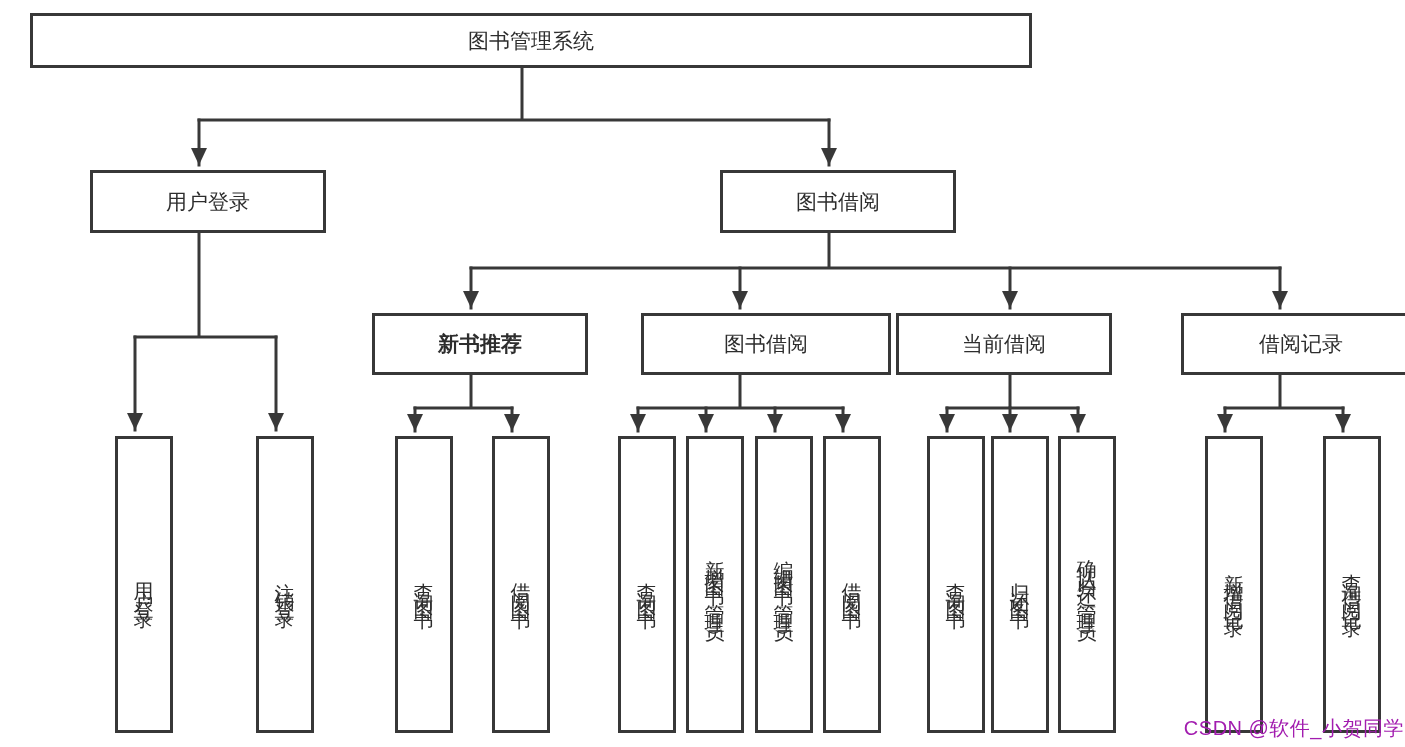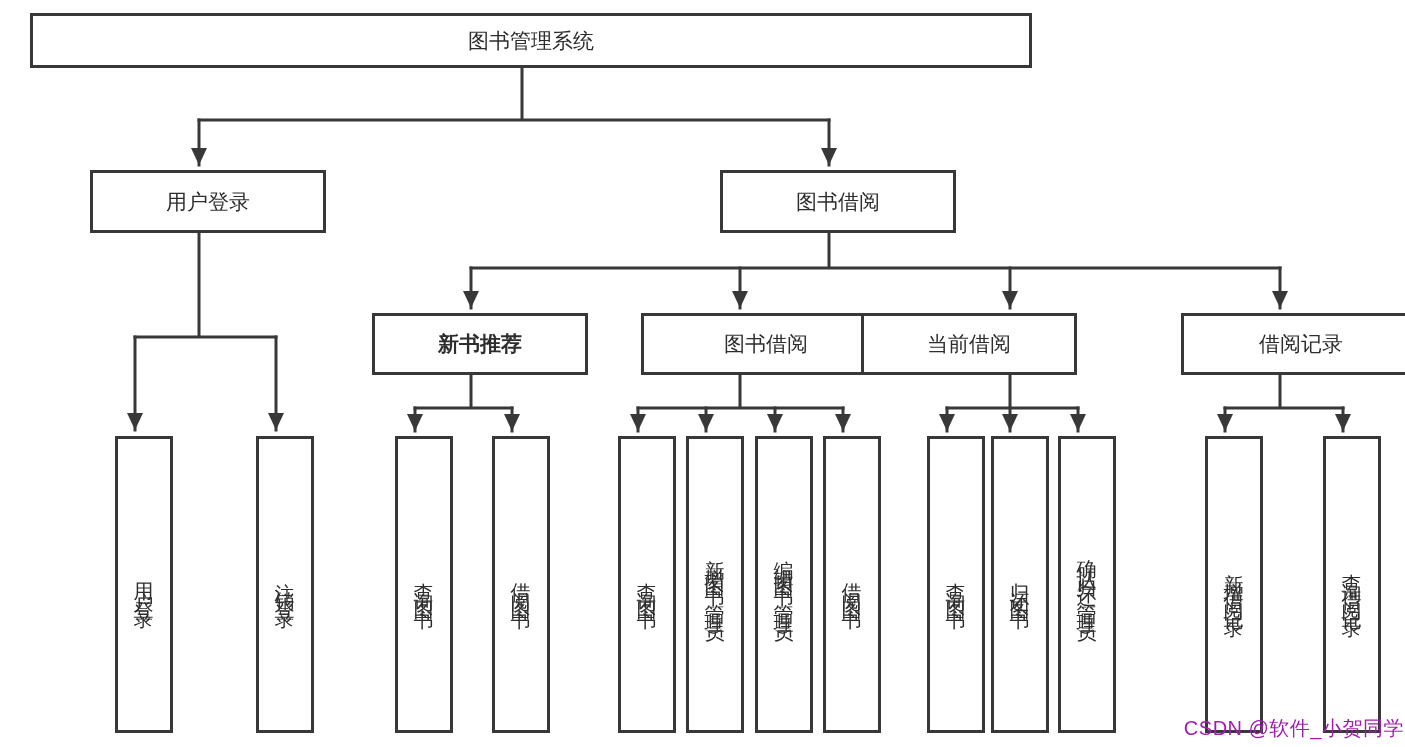--- a/index.html
+++ b/index.html
@@ -111,21 +111,21 @@
   <div class="box" style="left:711px; top:170px; width:236px; height:63px;">
     <span class="lbl">图书借阅</span>
   </div>
 
   <div class="box" style="left:363px; top:313px; width:216px; height:62px;font-weight:bold;">
     <span class="lbl">新书推荐</span>
   </div>
   <div class="box" style="left:632px; top:313px; width:250px; height:62px;">
     <span class="lbl">图书借阅</span>
   </div>
-  <div class="box" style="left:852px; top:313px; width:216px; height:62px;">
+  <div class="box" style="left:887px; top:313px; width:216px; height:62px;">
     <span class="lbl">当前借阅</span>
   </div>
   <div class="box" style="left:1172px; top:313px; width:240px; height:62px;">
     <span class="lbl">借阅记录</span>
   </div>
 
   <div class="box vbox" style="left:106px; top:436px; width:58px; height:297px;">
     <span class="lbl">用户登录</span>
   </div>
   <div class="box vbox" style="left:247px; top:436px; width:58px; height:297px;">

